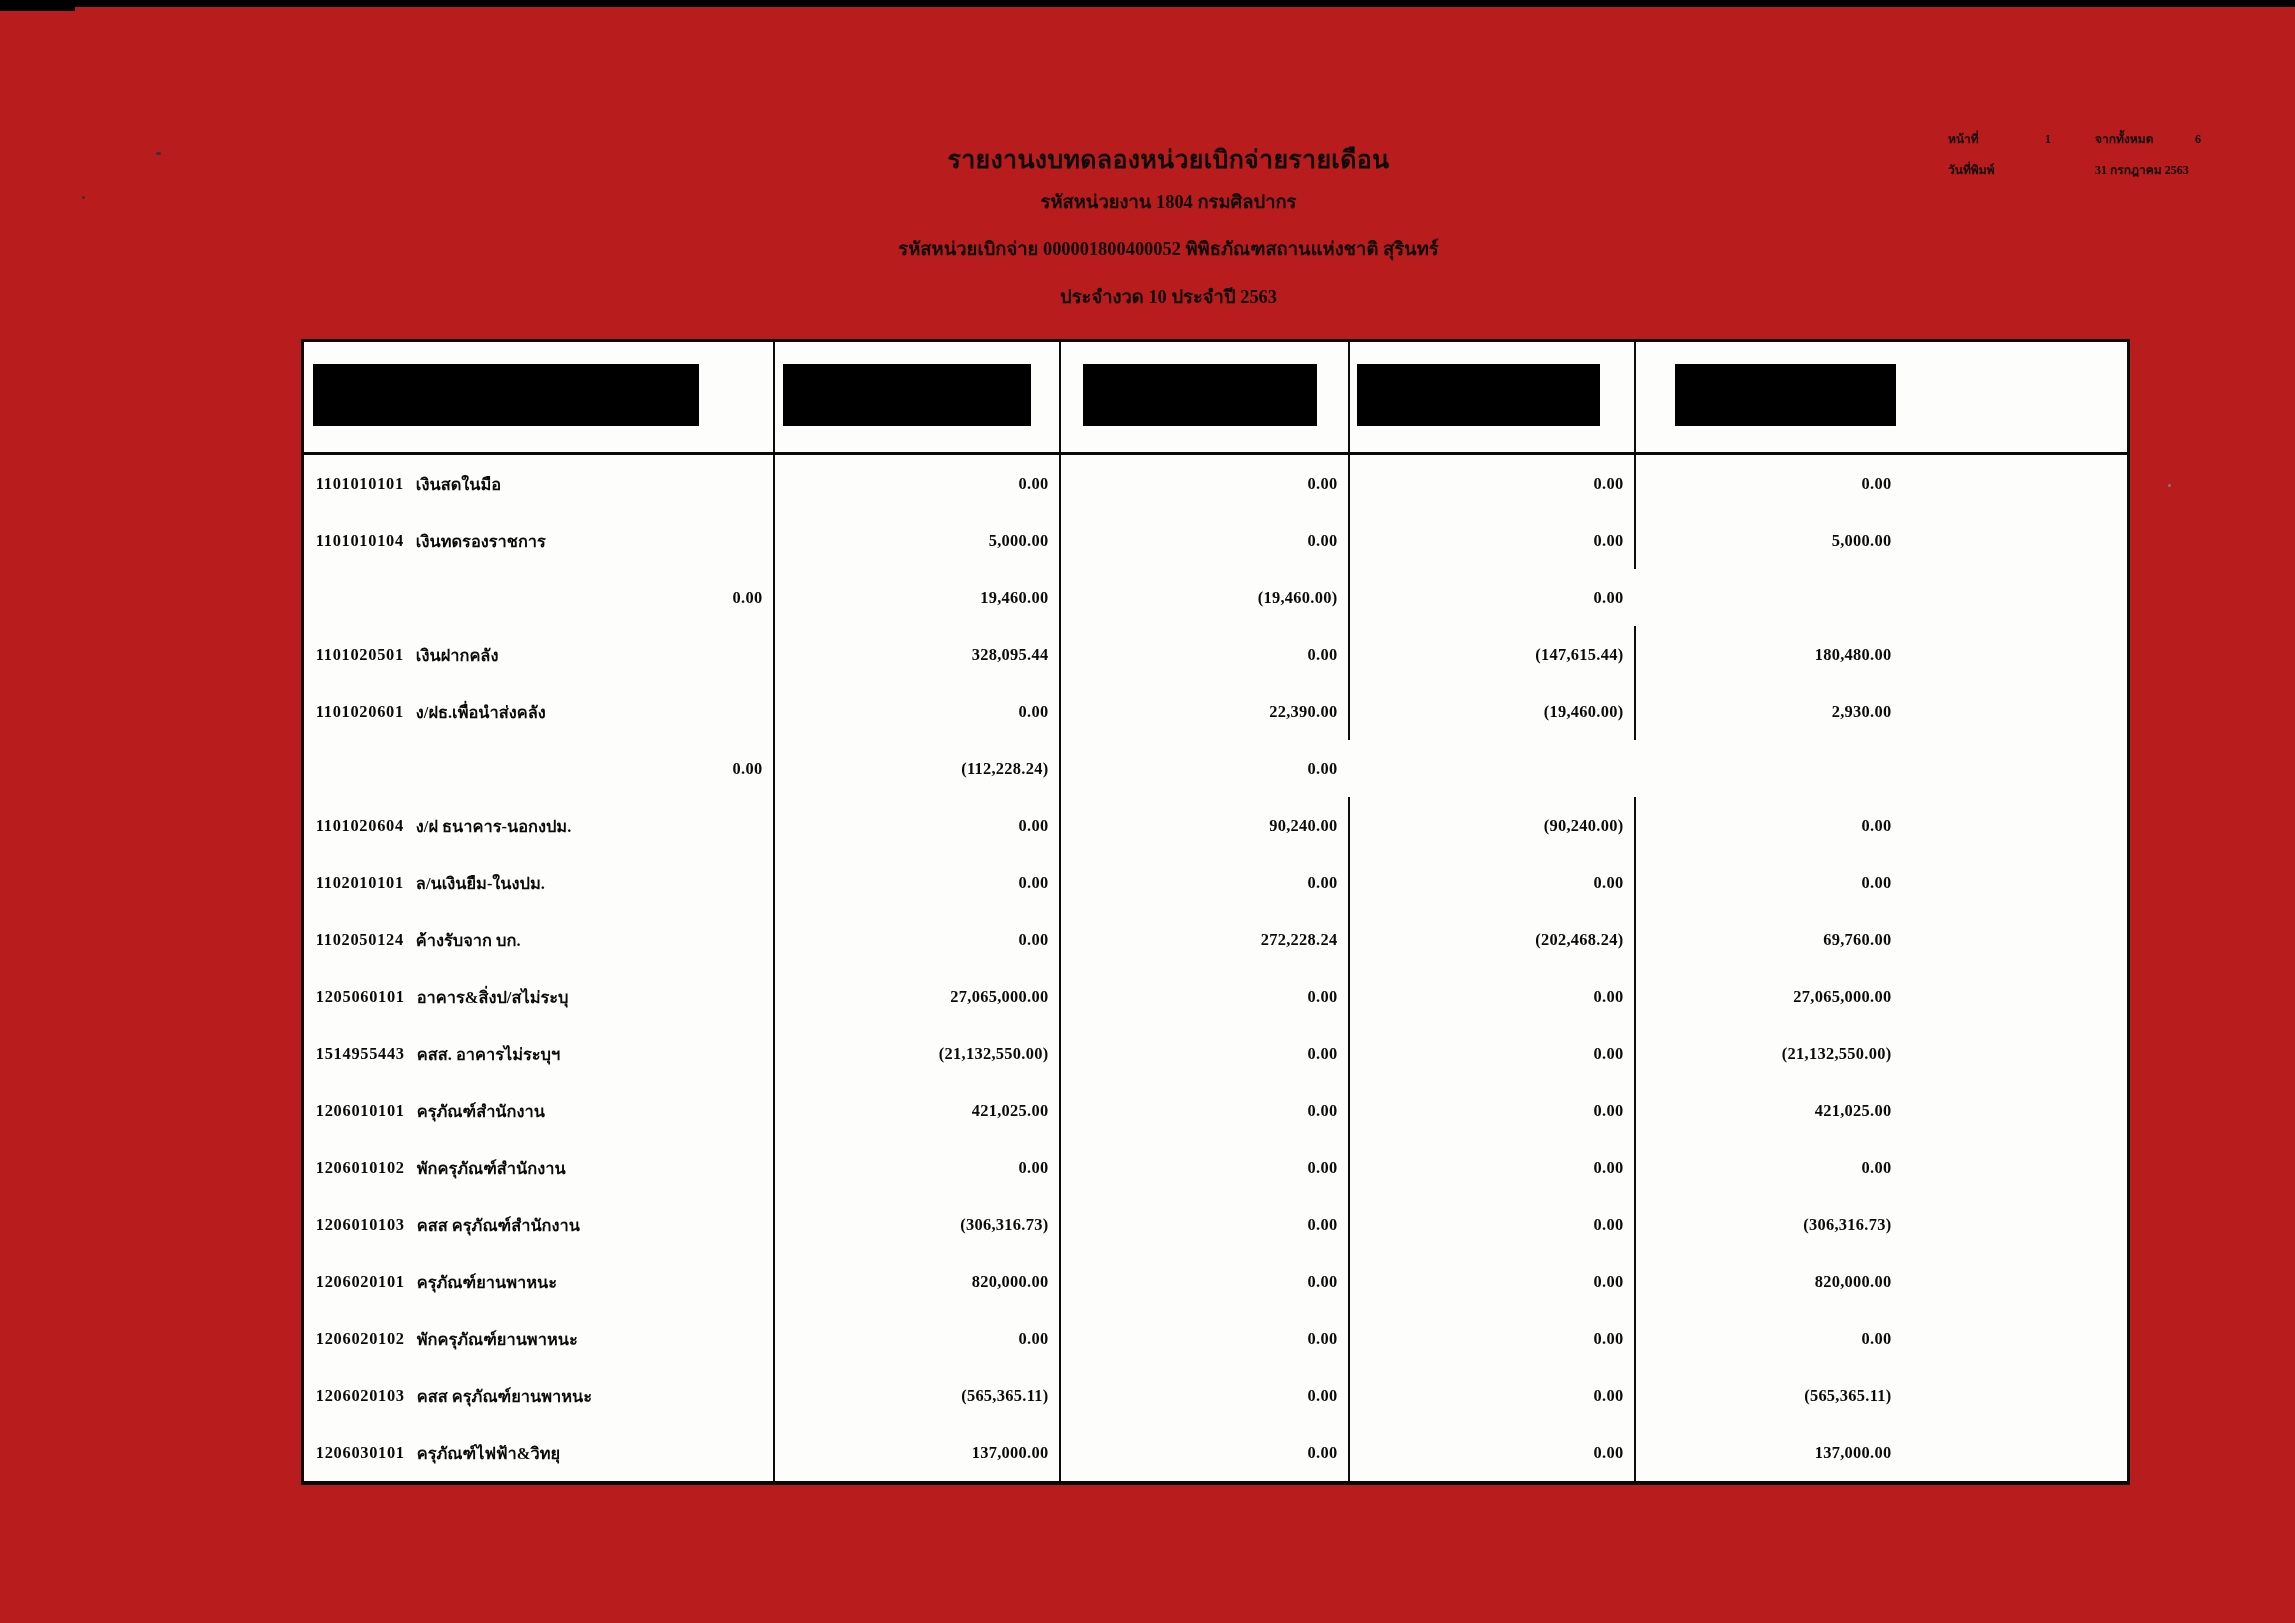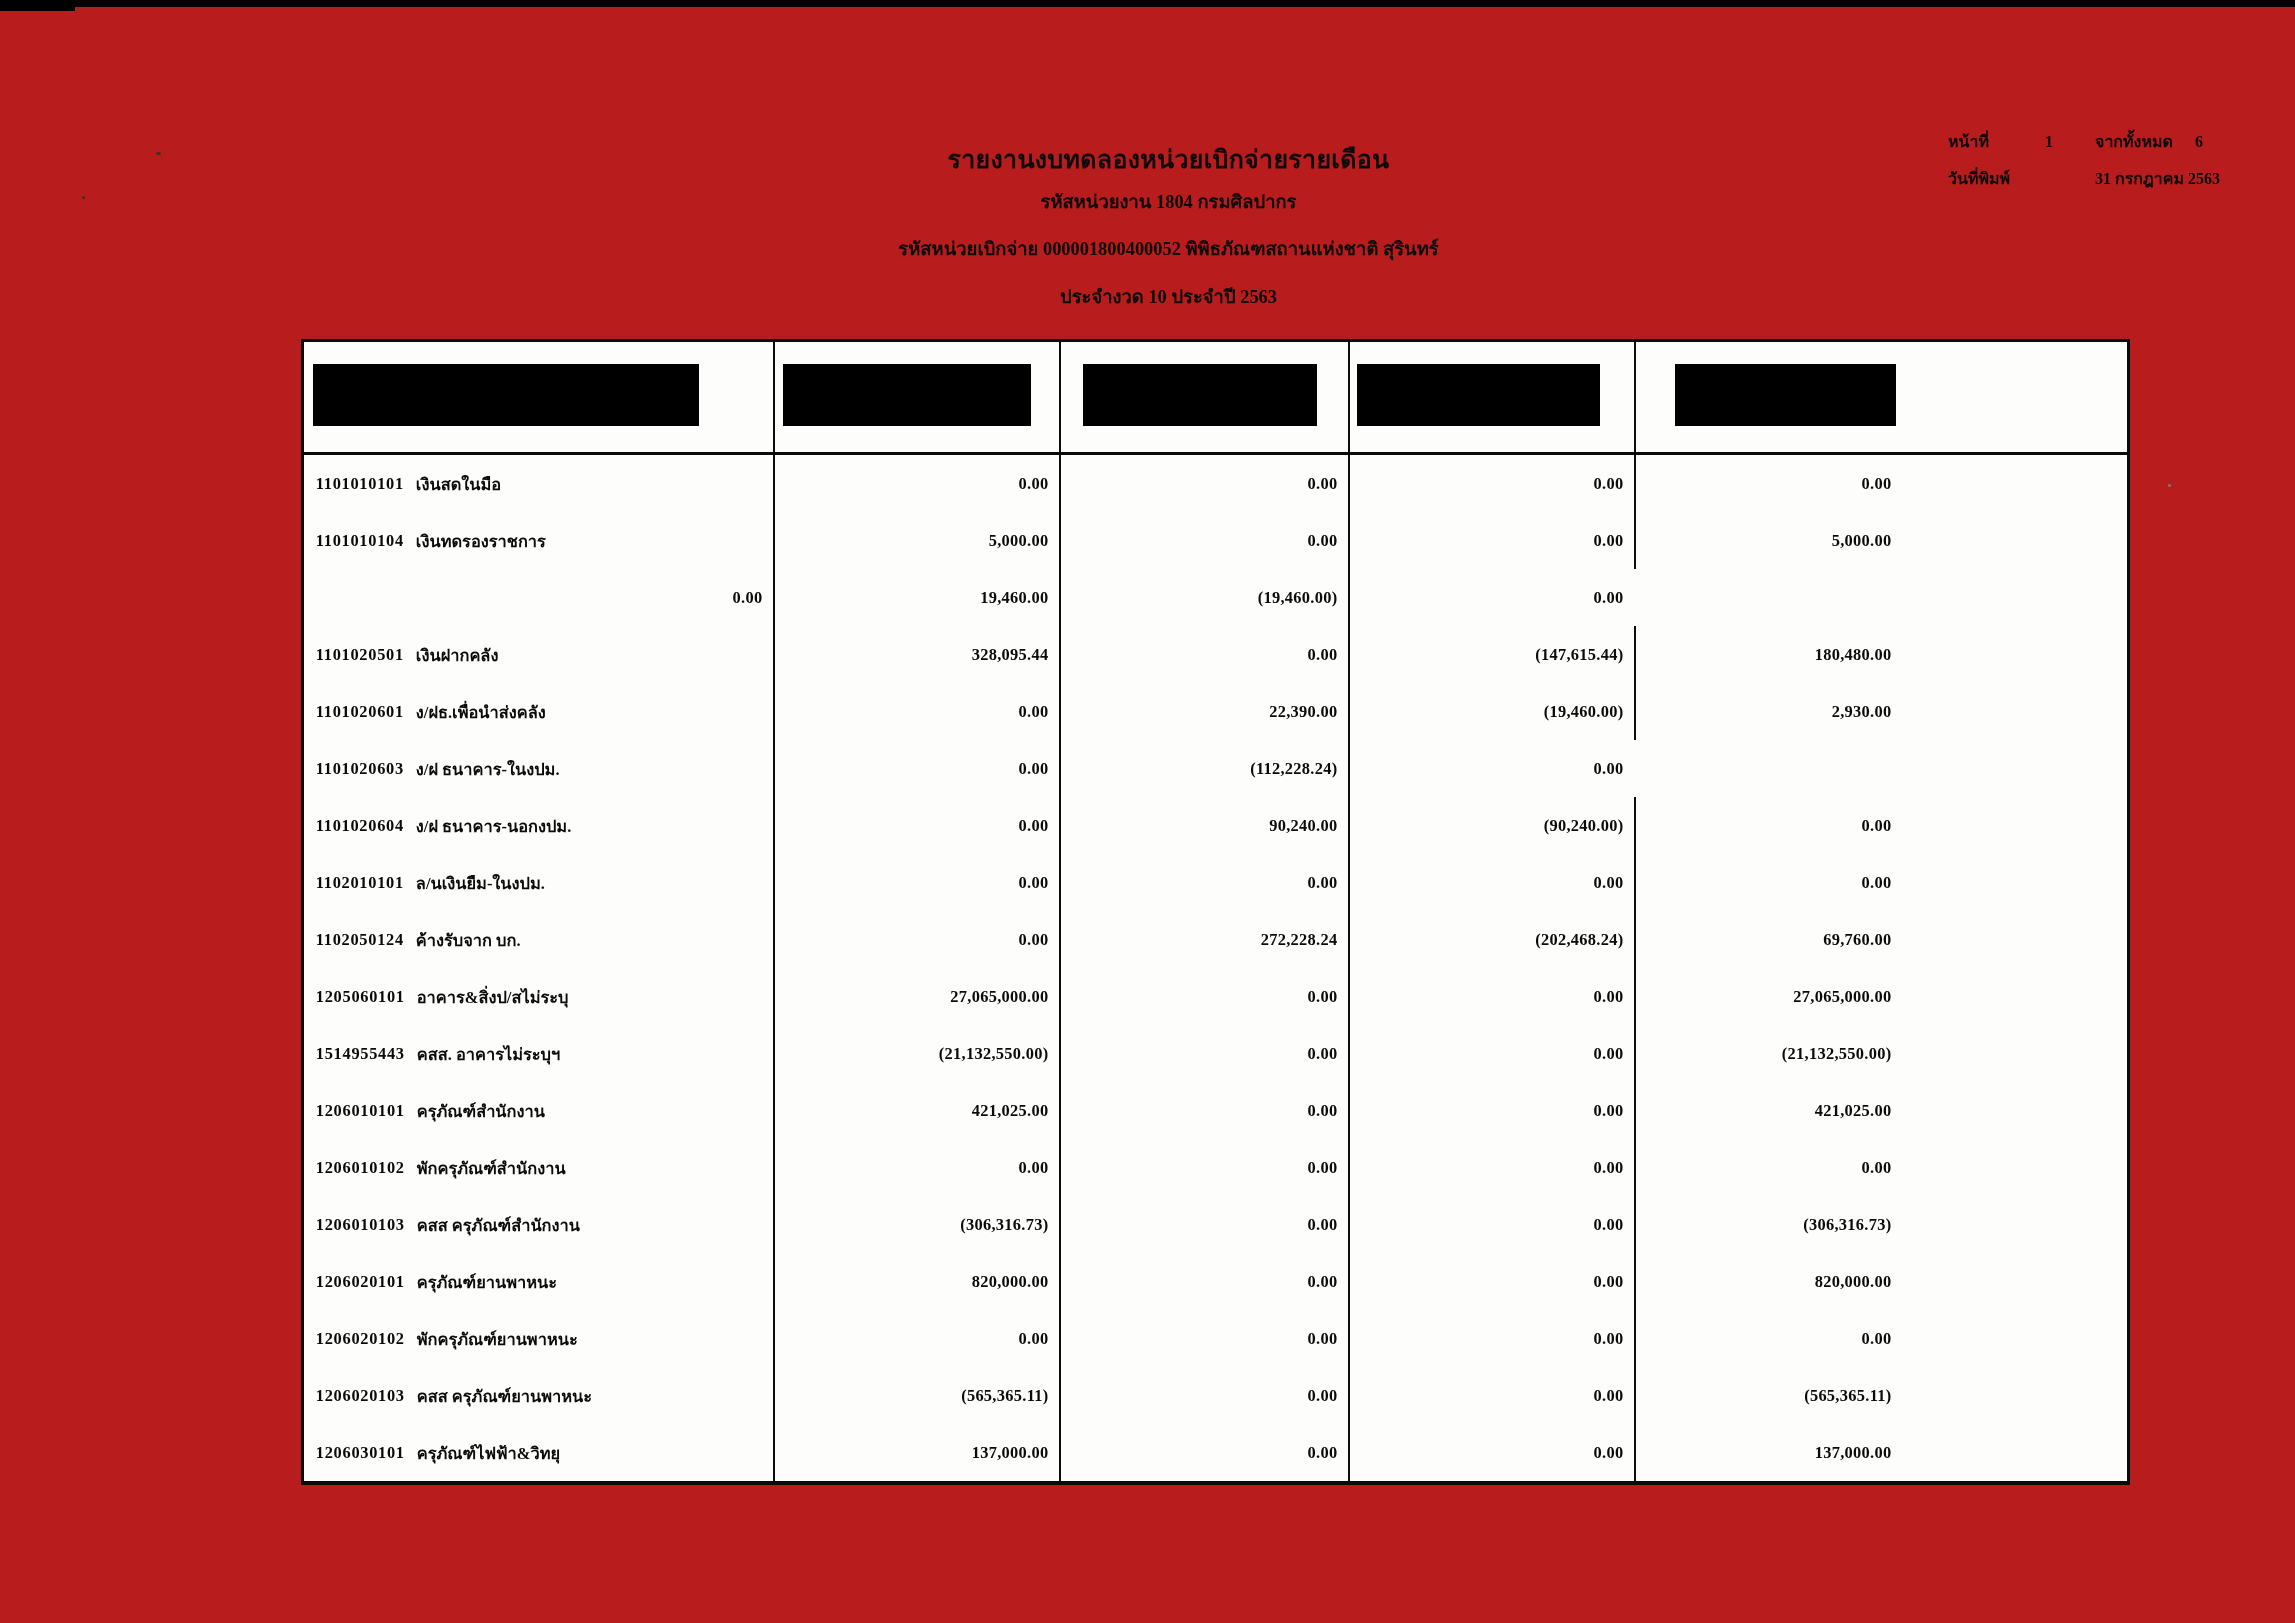--- a/index.html
+++ b/index.html
@@ -30,21 +30,21 @@
     position:absolute;left:0;top:0;width:2337px;text-align:center;
     font-weight:700;
   }
   .doc-title{position:absolute;left:0;right:0;top:139px;font-size:25px;letter-spacing:0.3px;}
   .doc-sub1{position:absolute;left:0;right:0;top:187px;font-size:18.4px;}
   .doc-sub2{position:absolute;left:0;right:0;top:234px;font-size:18.4px;}
   .doc-sub3{position:absolute;left:0;right:0;top:282px;font-size:18.4px;}
 
   
   .page-info{
-    position:absolute;left:1948px;top:129px;font-size:16px;font-weight:700;
+    position:absolute;left:1948px;top:129px;font-size:12px;font-weight:700;
   }
   .pi-row{display:flex;align-items:baseline;white-space:nowrap;}
   .pi-row + .pi-row{margin-top:11.8px;}
   .pi-page-label{width:97px;}
   .pi-page-num{width:50px;}
   .pi-total-label{width:100px;}
   .pi-date-label{width:147px;}
 
   
   .rtable{
@@ -167,24 +167,20 @@
           <div class="cell c-acct">
             <span class="code">1101020601</span>
             <span class="acct-name">ง/ฝธ.เพื่อนำส่งคลัง</span>
           </div>
           <div class="cell c-num">0.00</div>
           <div class="cell c-num">22,390.00</div>
           <div class="cell c-num">(19,460.00)</div>
           <div class="cell c-num">2,930.00</div>
         </div>
         <div class="trow">
-          <div class="cell c-acct">
-            <span class="code">1101020603</span>
-            <span class="acct-name">ง/ฝ ธนาคาร-ในงปม.</span>
-          </div>
           <div class="cell c-num">0.00</div>
           <div class="cell c-num">(112,228.24)</div>
           <div class="cell c-num">0.00</div>
         </div>
         <div class="trow">
           <div class="cell c-acct">
             <span class="code">1101020604</span>
             <span class="acct-name">ง/ฝ ธนาคาร-นอกงปม.</span>
           </div>
           <div class="cell c-num">0.00</div>

